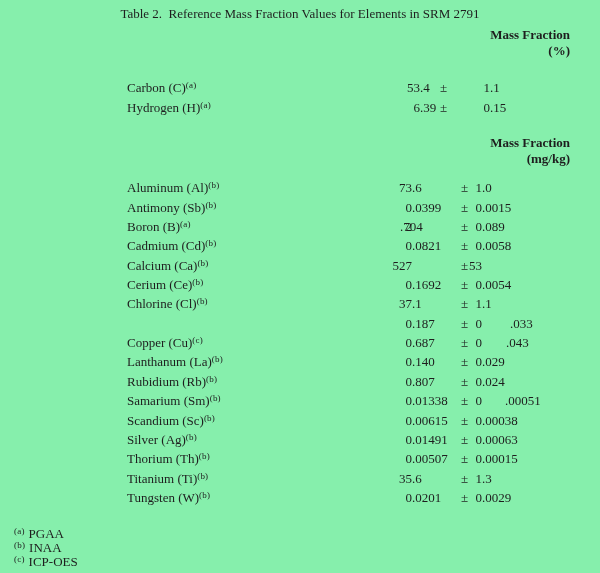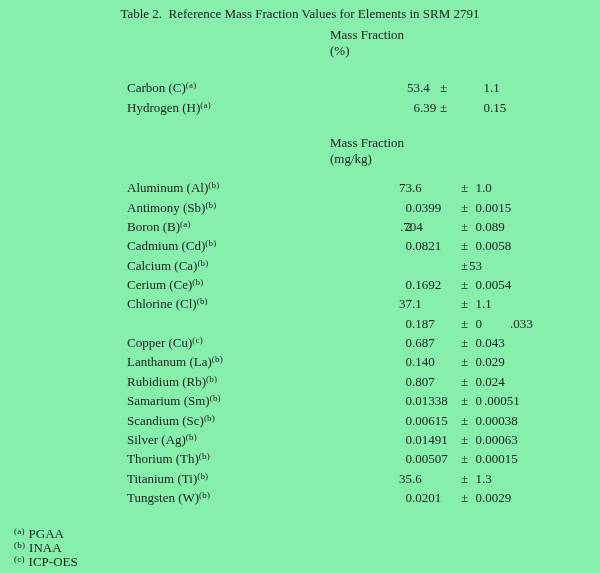--- a/index.html
+++ b/index.html
@@ -7,21 +7,21 @@
     position:relative;
     width:600px; height:573px;
     background:#86efac;
     font-family:"Liberation Serif", serif;
     font-size:13px;
     color:#1e1e1e;
     overflow:hidden;
   }
   .abs { position:absolute; line-height:13px; white-space:pre; }
   .title { left:0; width:600px; text-align:center; top:7px; }
-  .hdr { left:330px; width:240px; text-align:left; }
+  .hdr { left:330px; width:240px; text-align:right;font-weight:bold; }
   .row { position:absolute; left:0; width:600px; height:14px; }
   .lbl { position:absolute; left:127px; white-space:pre; }
   .supn { font-size:9px; position:relative; top:-4px; letter-spacing:0.2px; }
   .vint { position:absolute; text-align:right; width:110px; white-space:pre; }
   .vfrac { position:absolute; white-space:pre; }
   .pm { position:absolute; white-space:pre; }
   .uint { position:absolute; text-align:right; width:60px; white-space:pre; }
   .ufrac { position:absolute; white-space:pre; }
   .fnote { position:absolute; left:14px; white-space:pre; }
   .fnmethod { margin-left:4px; }
@@ -83,20 +83,21 @@
       <div class="row" style="top: 238.35px;">
         <span class="lbl"><span>Cadmium (Cd)</span><span class="supn">(b)</span></span>
         <span class="vint" style="left: 302px;">0</span>
         <span class="vfrac" style="left: 412px;">.0821</span>
         <span class="pm" style="left: 461px;">±</span>
         <span class="uint" style="left: 422px;">0</span>
         <span class="ufrac" style="left: 482px;">.0058</span>
       </div>
       <div class="row" style="top: 257.7px;">
         <span class="lbl"><span>Calcium (Ca)</span><span class="supn">(b)</span></span>
+        <span class="vint" style="left: 302px;">527</span>
         <span class="vfrac" style="left: 412px;"></span>
         <span class="pm" style="left: 461px;">±</span>
         <span class="uint" style="left: 422px;">53</span>
         <span class="ufrac" style="left: 482px;"></span>
       </div>
       <div class="row" style="top: 277.05px;">
         <span class="lbl"><span>Cerium (Ce)</span><span class="supn">(b)</span></span>
         <span class="vint" style="left: 302px;">0</span>
         <span class="vfrac" style="left: 412px;">.1692</span>
         <span class="pm" style="left: 461px;">±</span>
@@ -117,21 +118,21 @@
         <span class="pm" style="left: 461px;">±</span>
         <span class="uint" style="left: 422px;">0</span>
         <span class="ufrac" style="left: 482px; padding-left: 28px;">.033</span>
       </div>
       <div class="row" style="top: 335.1px;">
         <span class="lbl"><span>Copper (Cu)</span><span class="supn">(c)</span></span>
         <span class="vint" style="left: 302px;">0</span>
         <span class="vfrac" style="left: 412px;">.687</span>
         <span class="pm" style="left: 461px;">±</span>
         <span class="uint" style="left: 422px;">0</span>
-        <span class="ufrac" style="left: 482px;">.043</span>
+        <span class="ufrac" style="left: 482px; padding-left: 24px;">.043</span>
       </div>
       <div class="row" style="top: 354.45px;">
         <span class="lbl"><span>Lanthanum (La)</span><span class="supn">(b)</span></span>
         <span class="vint" style="left: 302px;">0</span>
         <span class="vfrac" style="left: 412px;">.140</span>
         <span class="pm" style="left: 461px;">±</span>
         <span class="uint" style="left: 422px;">0</span>
         <span class="ufrac" style="left: 482px;">.029</span>
       </div>
       <div class="row" style="top: 373.8px;">
@@ -141,21 +142,21 @@
         <span class="pm" style="left: 461px;">±</span>
         <span class="uint" style="left: 422px;">0</span>
         <span class="ufrac" style="left: 482px;">.024</span>
       </div>
       <div class="row" style="top: 393.15px;">
         <span class="lbl"><span>Samarium (Sm)</span><span class="supn">(b)</span></span>
         <span class="vint" style="left: 302px;">0</span>
         <span class="vfrac" style="left: 412px;">.01338</span>
         <span class="pm" style="left: 461px;">±</span>
         <span class="uint" style="left: 422px;">0</span>
-        <span class="ufrac" style="left: 484px;">.00051</span>
+        <span class="ufrac" style="left: 505px;">.00051</span>
       </div>
       <div class="row" style="top: 412.5px;">
         <span class="lbl"><span>Scandium (Sc)</span><span class="supn">(b)</span></span>
         <span class="vint" style="left: 302px;">0</span>
         <span class="vfrac" style="left: 412px;">.00615</span>
         <span class="pm" style="left: 461px;">±</span>
         <span class="uint" style="left: 422px;">0</span>
         <span class="ufrac" style="left: 482px;">.00038</span>
       </div>
       <div class="row" style="top: 431.85px;">

